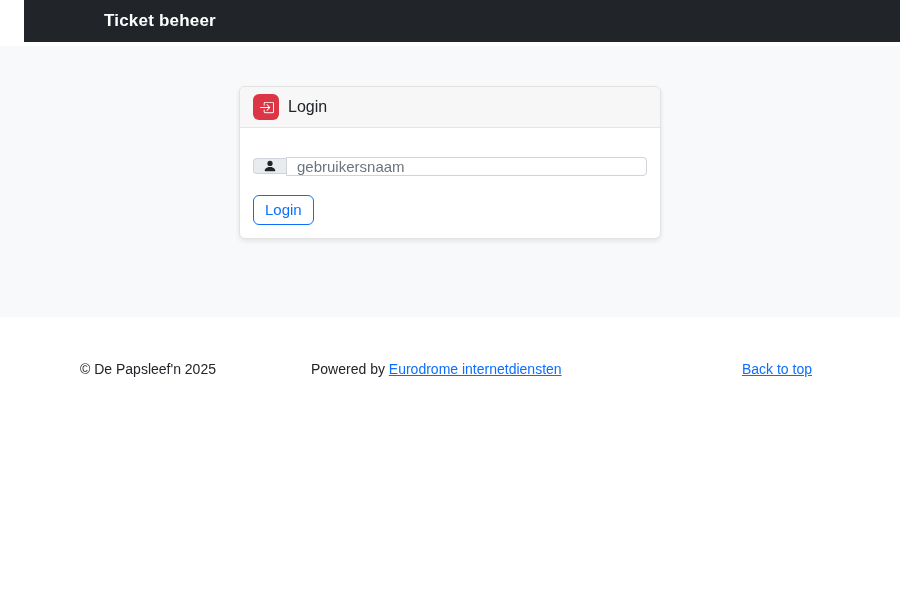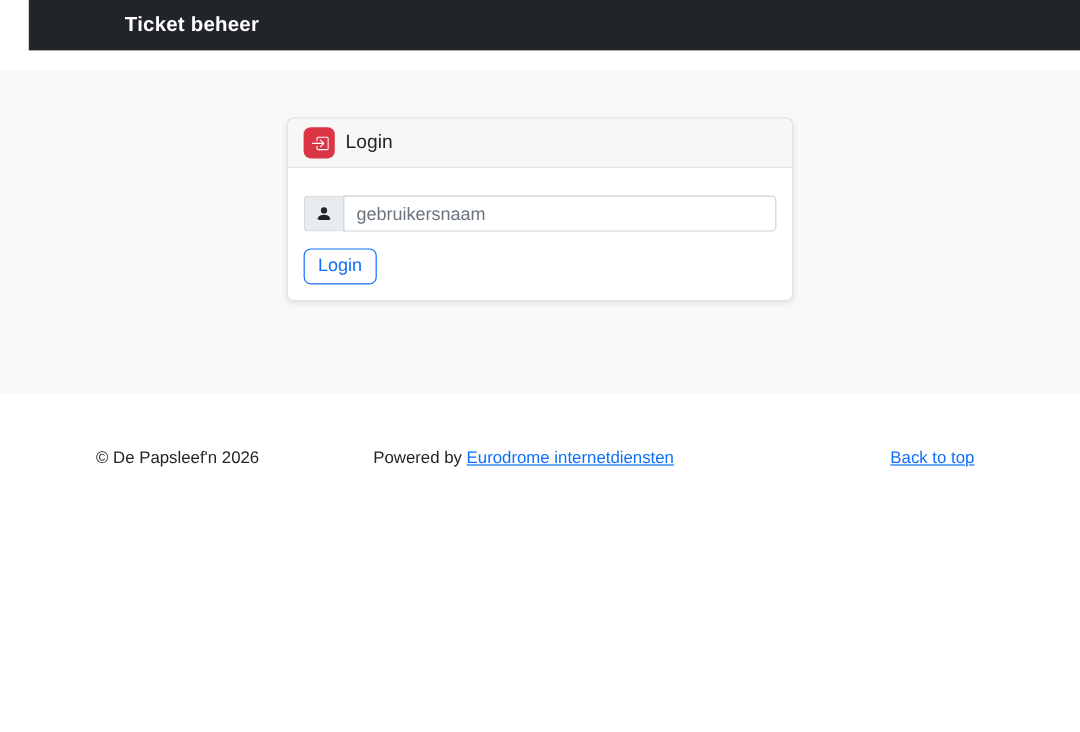--- a/index.html
+++ b/index.html
@@ -31,21 +31,21 @@
 
   
   .main {
     height: 271px;
     background: #f8f9fa;
   }
 
   
   .card {
     width: 422px;
-    margin: 16px auto;
+    margin: 4px auto;
     position: relative;
     top: 40px;
     background: #ffffff;
     border: 1px solid #e2e2e2;
     border-radius: 6px;
     box-shadow: 0 2px 5px rgba(0,0,0,0.09);
   }
   .card-header {
     background: #f7f7f7;
     border-bottom: 1px solid #e5e5e5;
@@ -67,20 +67,21 @@
   }
   .icon-box svg { width: 15px; height: 15px; fill: #ffffff; }
   .card-title { font-size: 16px; color: #212529; }
 
   .card-body { padding: 23px 13px 13px; }
 
   .input-group {
     display: flex;
     height: 30px;
     margin-bottom: 14px;
+    align-items: center;
   }
   .addon {
     width: 33px;
     background: #e9ecef;
     border: 1px solid #ced4da;
     border-right: 0;
     border-radius: 4px 0 0 4px;
     display: flex;
     align-items: center;
     justify-content: center;
@@ -160,16 +161,16 @@
       </div>
 
 
       <button class="btn-login">Login</button>
     </div>
 
   </div>
 </main>
 
 <footer class="footer">
-  <span class="copyright">© De Papsleef'n 2026</span>
+  <span class="copyright">© De Papsleef'n 2025</span>
   <span class="powered"><span>Powered by </span><a>Eurodrome internetdiensten</a></span>
   <a class="backtotop">Back to top</a>
 </footer>
 
 </body></html>

